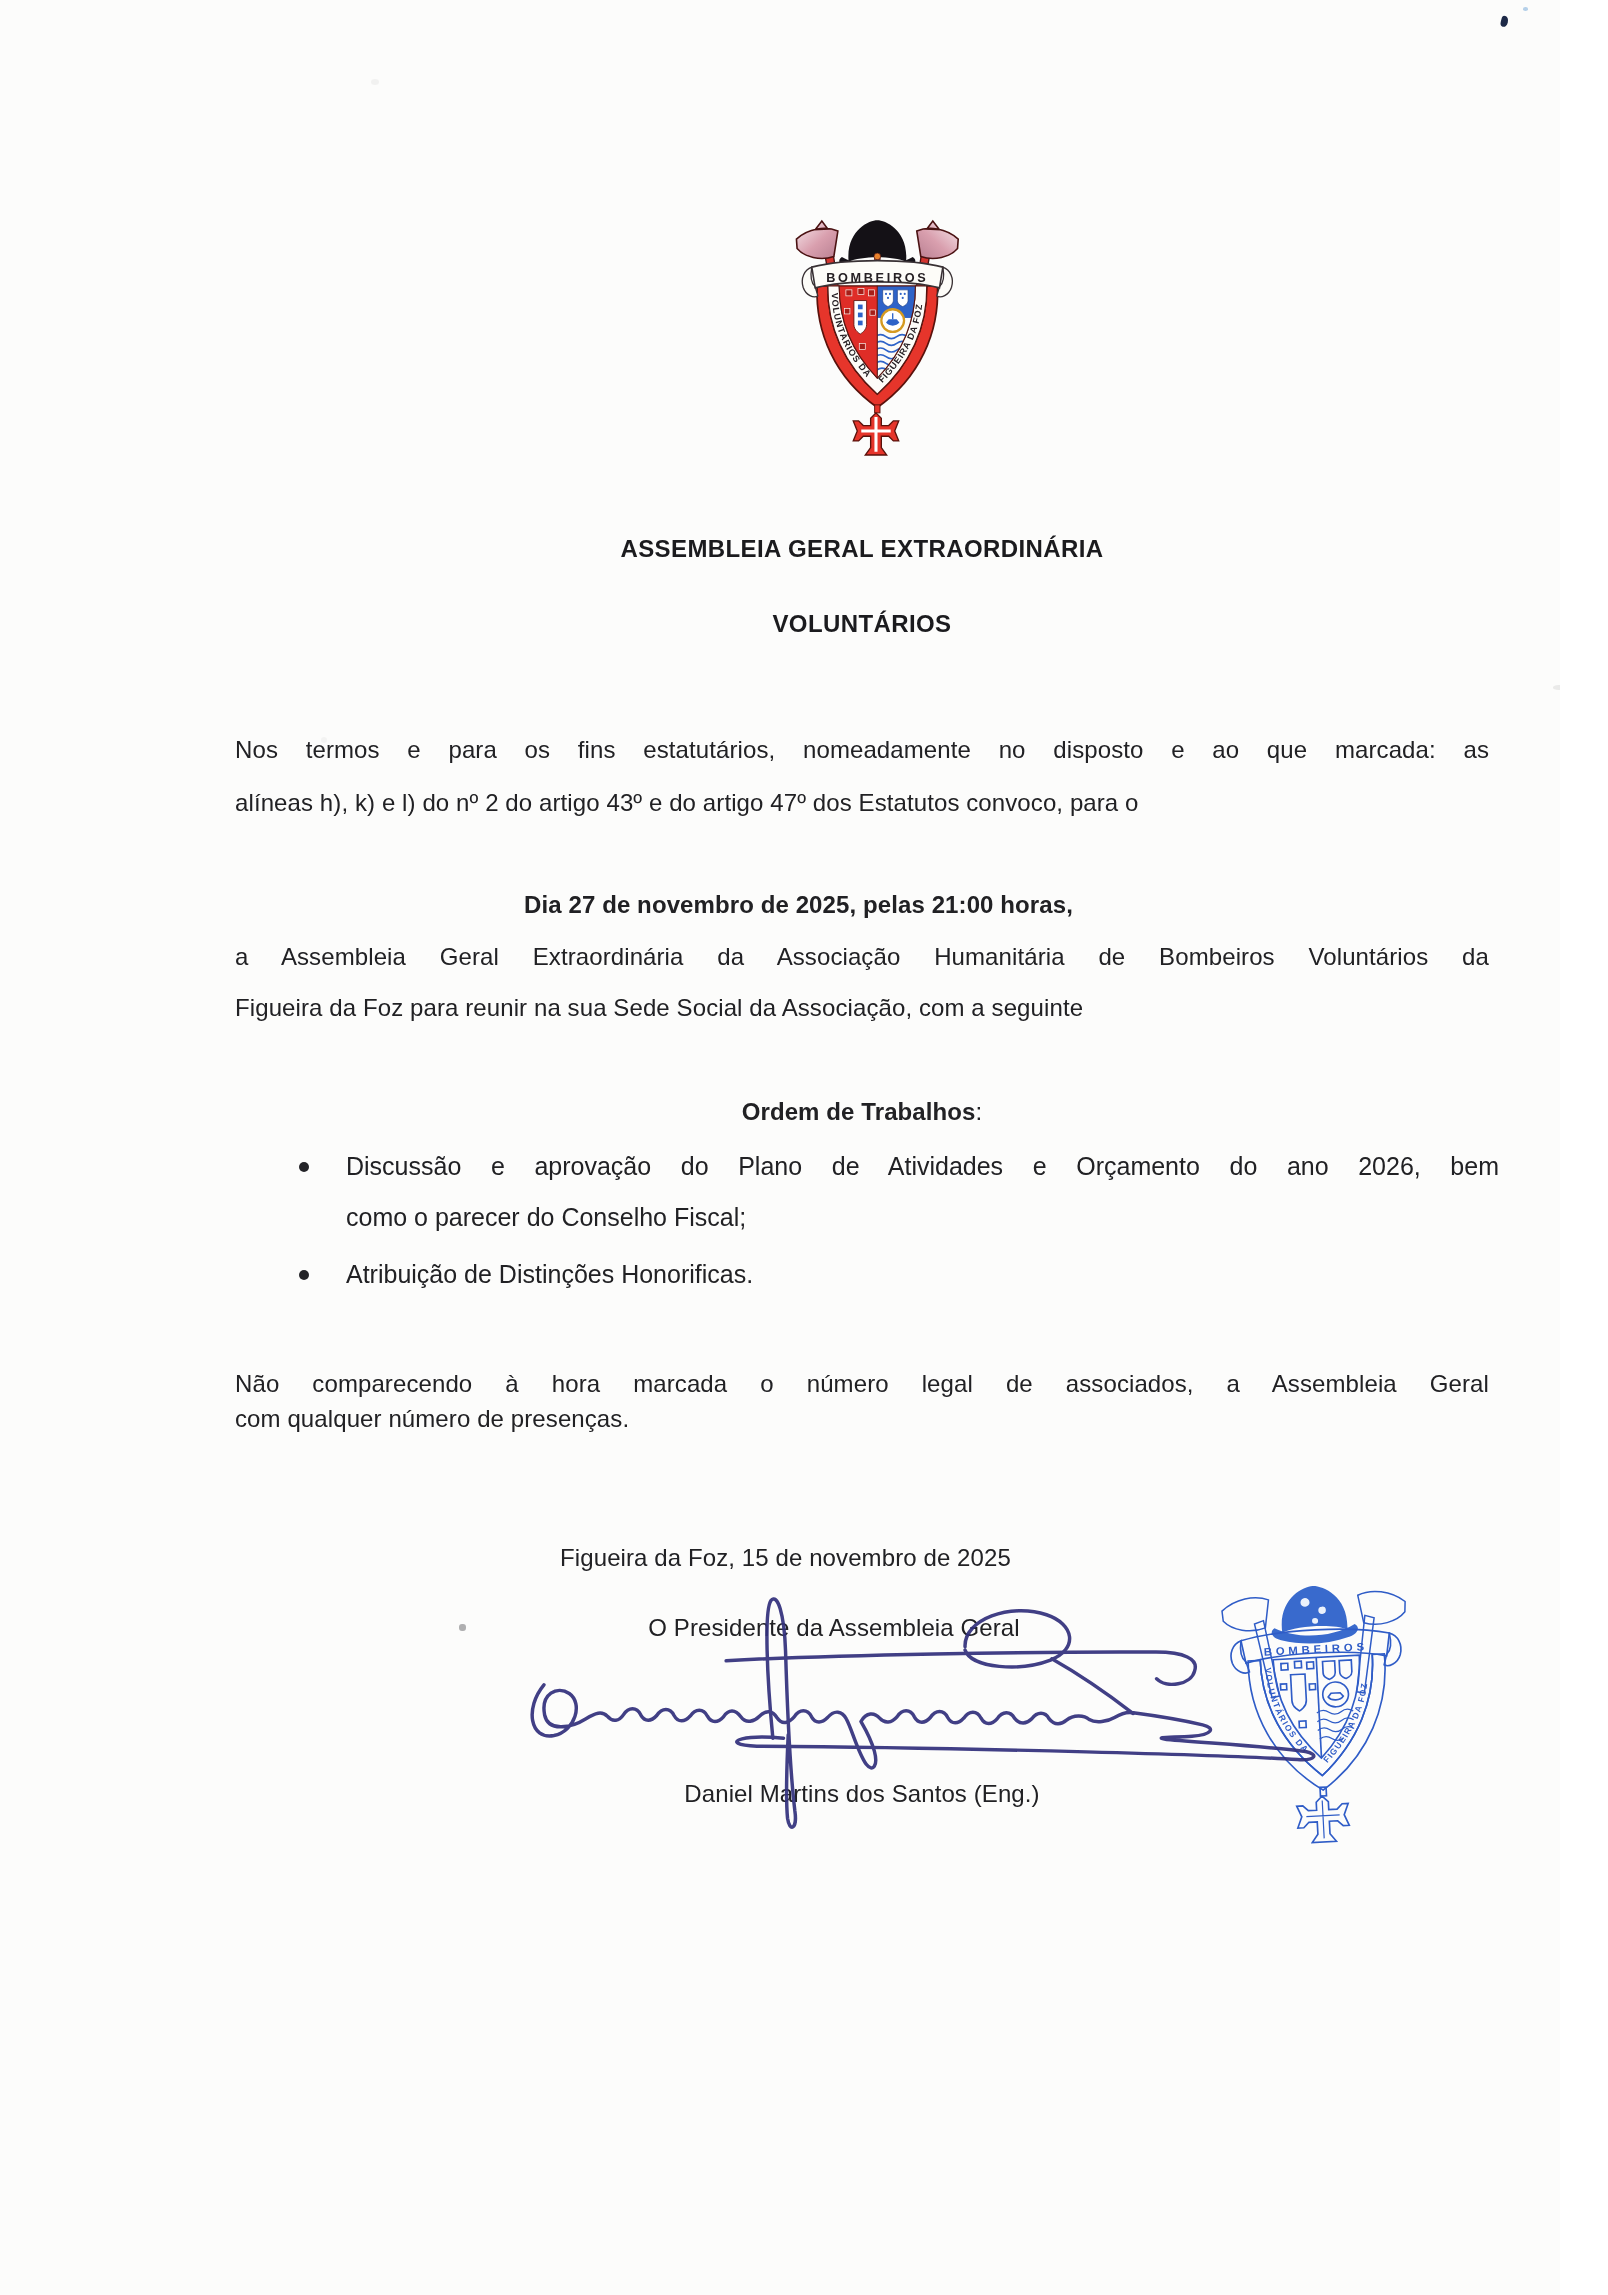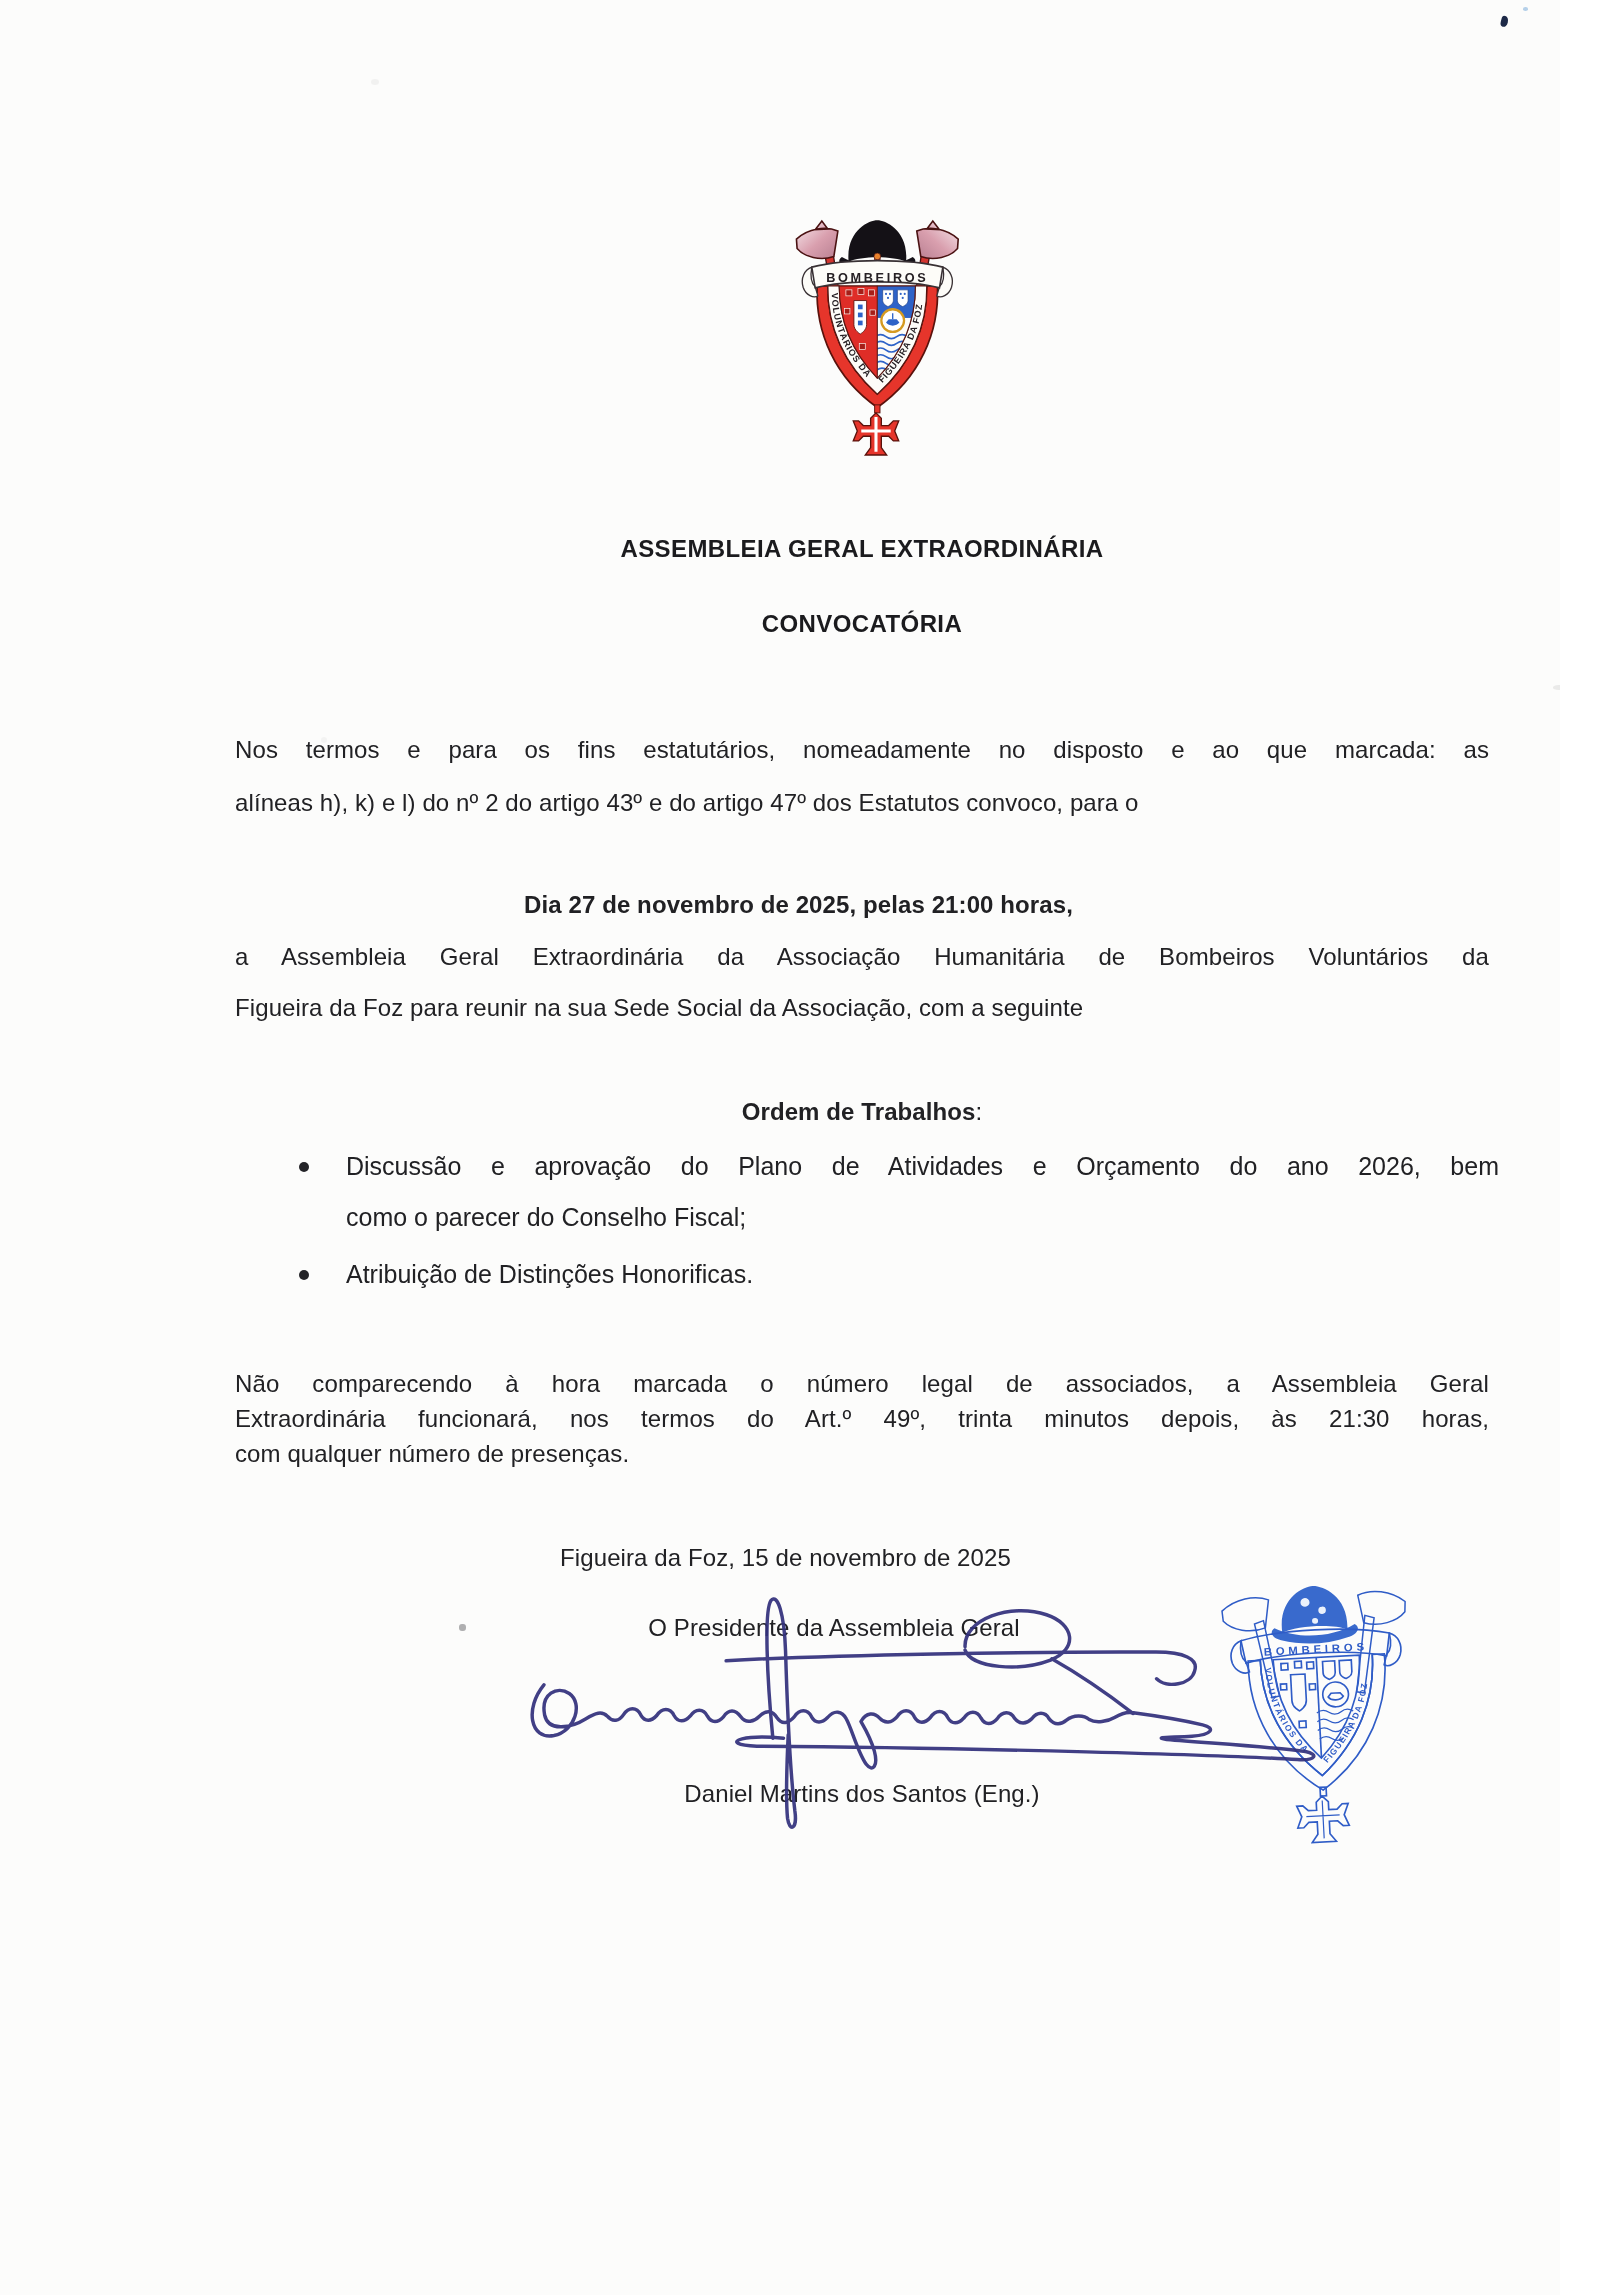--- a/index.html
+++ b/index.html
@@ -138,21 +138,21 @@
     </text>
 
     <g>
       <rect x="119" y="278" width="8" height="12" fill="#e6352b" stroke="#5a120c" stroke-width="1.4"></rect>
       <path d="M121,290 L129,298 L129,309 L140,309 L147,302 L155,302 L149,317 L155,332 L147,332 L140,325 L129,325 L129,342 L137,353 L105,353 L113,342 L113,325 L102,325 L95,332 L87,332 L93,317 L87,302 L95,302 L102,309 L113,309 L113,298 Z" fill="#e6352b" stroke="#5a120c" stroke-width="2"></path>
       <path d="M121,296 L121,348 M99,317 L143,317" stroke="#fff" stroke-width="4.6" fill="none"></path>
     </g>
   </svg>
 
   <div class="tb single center titleline" style="top:531px">ASSEMBLEIA GERAL EXTRAORDINÁRIA</div>
-  <div class="tb single center titleline" style="top:606px">CONVOCATÓRIA</div>
+  <div class="tb single center titleline" style="top:606px">VOLUNTÁRIOS</div>
 
   <div class="tb" style="top:723px">
     <div class="jl">Nos termos e para os fins estatutários, nomeadamente no disposto e ao que marcada: as</div>
     <div>alíneas h), k) e l) do nº 2 do artigo 43º e do artigo 47º dos Estatutos convoco, para o</div>
   </div>
 
   <div class="tb center bold" style="top:879px;line-height:52px;padding-right:127px;width:1127px">Dia 27 de novembro de 2025, pelas 21:00 horas,</div>
   <div class="tb" style="top:931px;line-height:51px">
     <div class="jl">a Assembleia Geral Extraordinária da Associação Humanitária de Bombeiros Voluntários da</div>
     <div>Figueira da Foz para reunir na sua Sede Social da Associação, com a seguinte</div>
@@ -166,21 +166,20 @@
     <div>como o parecer do Conselho Fiscal;</div>
   </div>
 
   <div class="agenda-item" style="top:1249px">
     <span class="bullet-dot"></span>
     <div>Atribuição de Distinções Honorificas.</div>
   </div>
 
   <div class="tb tight" style="top:1366px">
     <div class="jl">Não comparecendo à hora marcada o número legal de associados, a Assembleia Geral</div>
-    <div class="jl">Extraordinária funcionará, nos termos do Art.º 49º, trinta minutos depois, às 21:30 horas,</div>
     <div>com qualquer número de presenças.</div>
   </div>
 
   <div class="tb single center" style="top:1540px;padding-right:154px;width:1101px">Figueira da Foz, 15 de novembro de 2025</div>
   <div class="tb single center" style="top:1610px;padding-right:56px;width:1198px">O Presidente da Assembleia Geral</div>
   <div class="tb single center" style="top:1776px">Daniel Martins dos Santos (Eng.)</div>
 
   <svg class="stamp-box" viewBox="0 0 260 356" preserveAspectRatio="none">
     <defs>
       <path id="sbandL" d="M55,106 C54,160 76,206 118,248" fill="none"></path>

